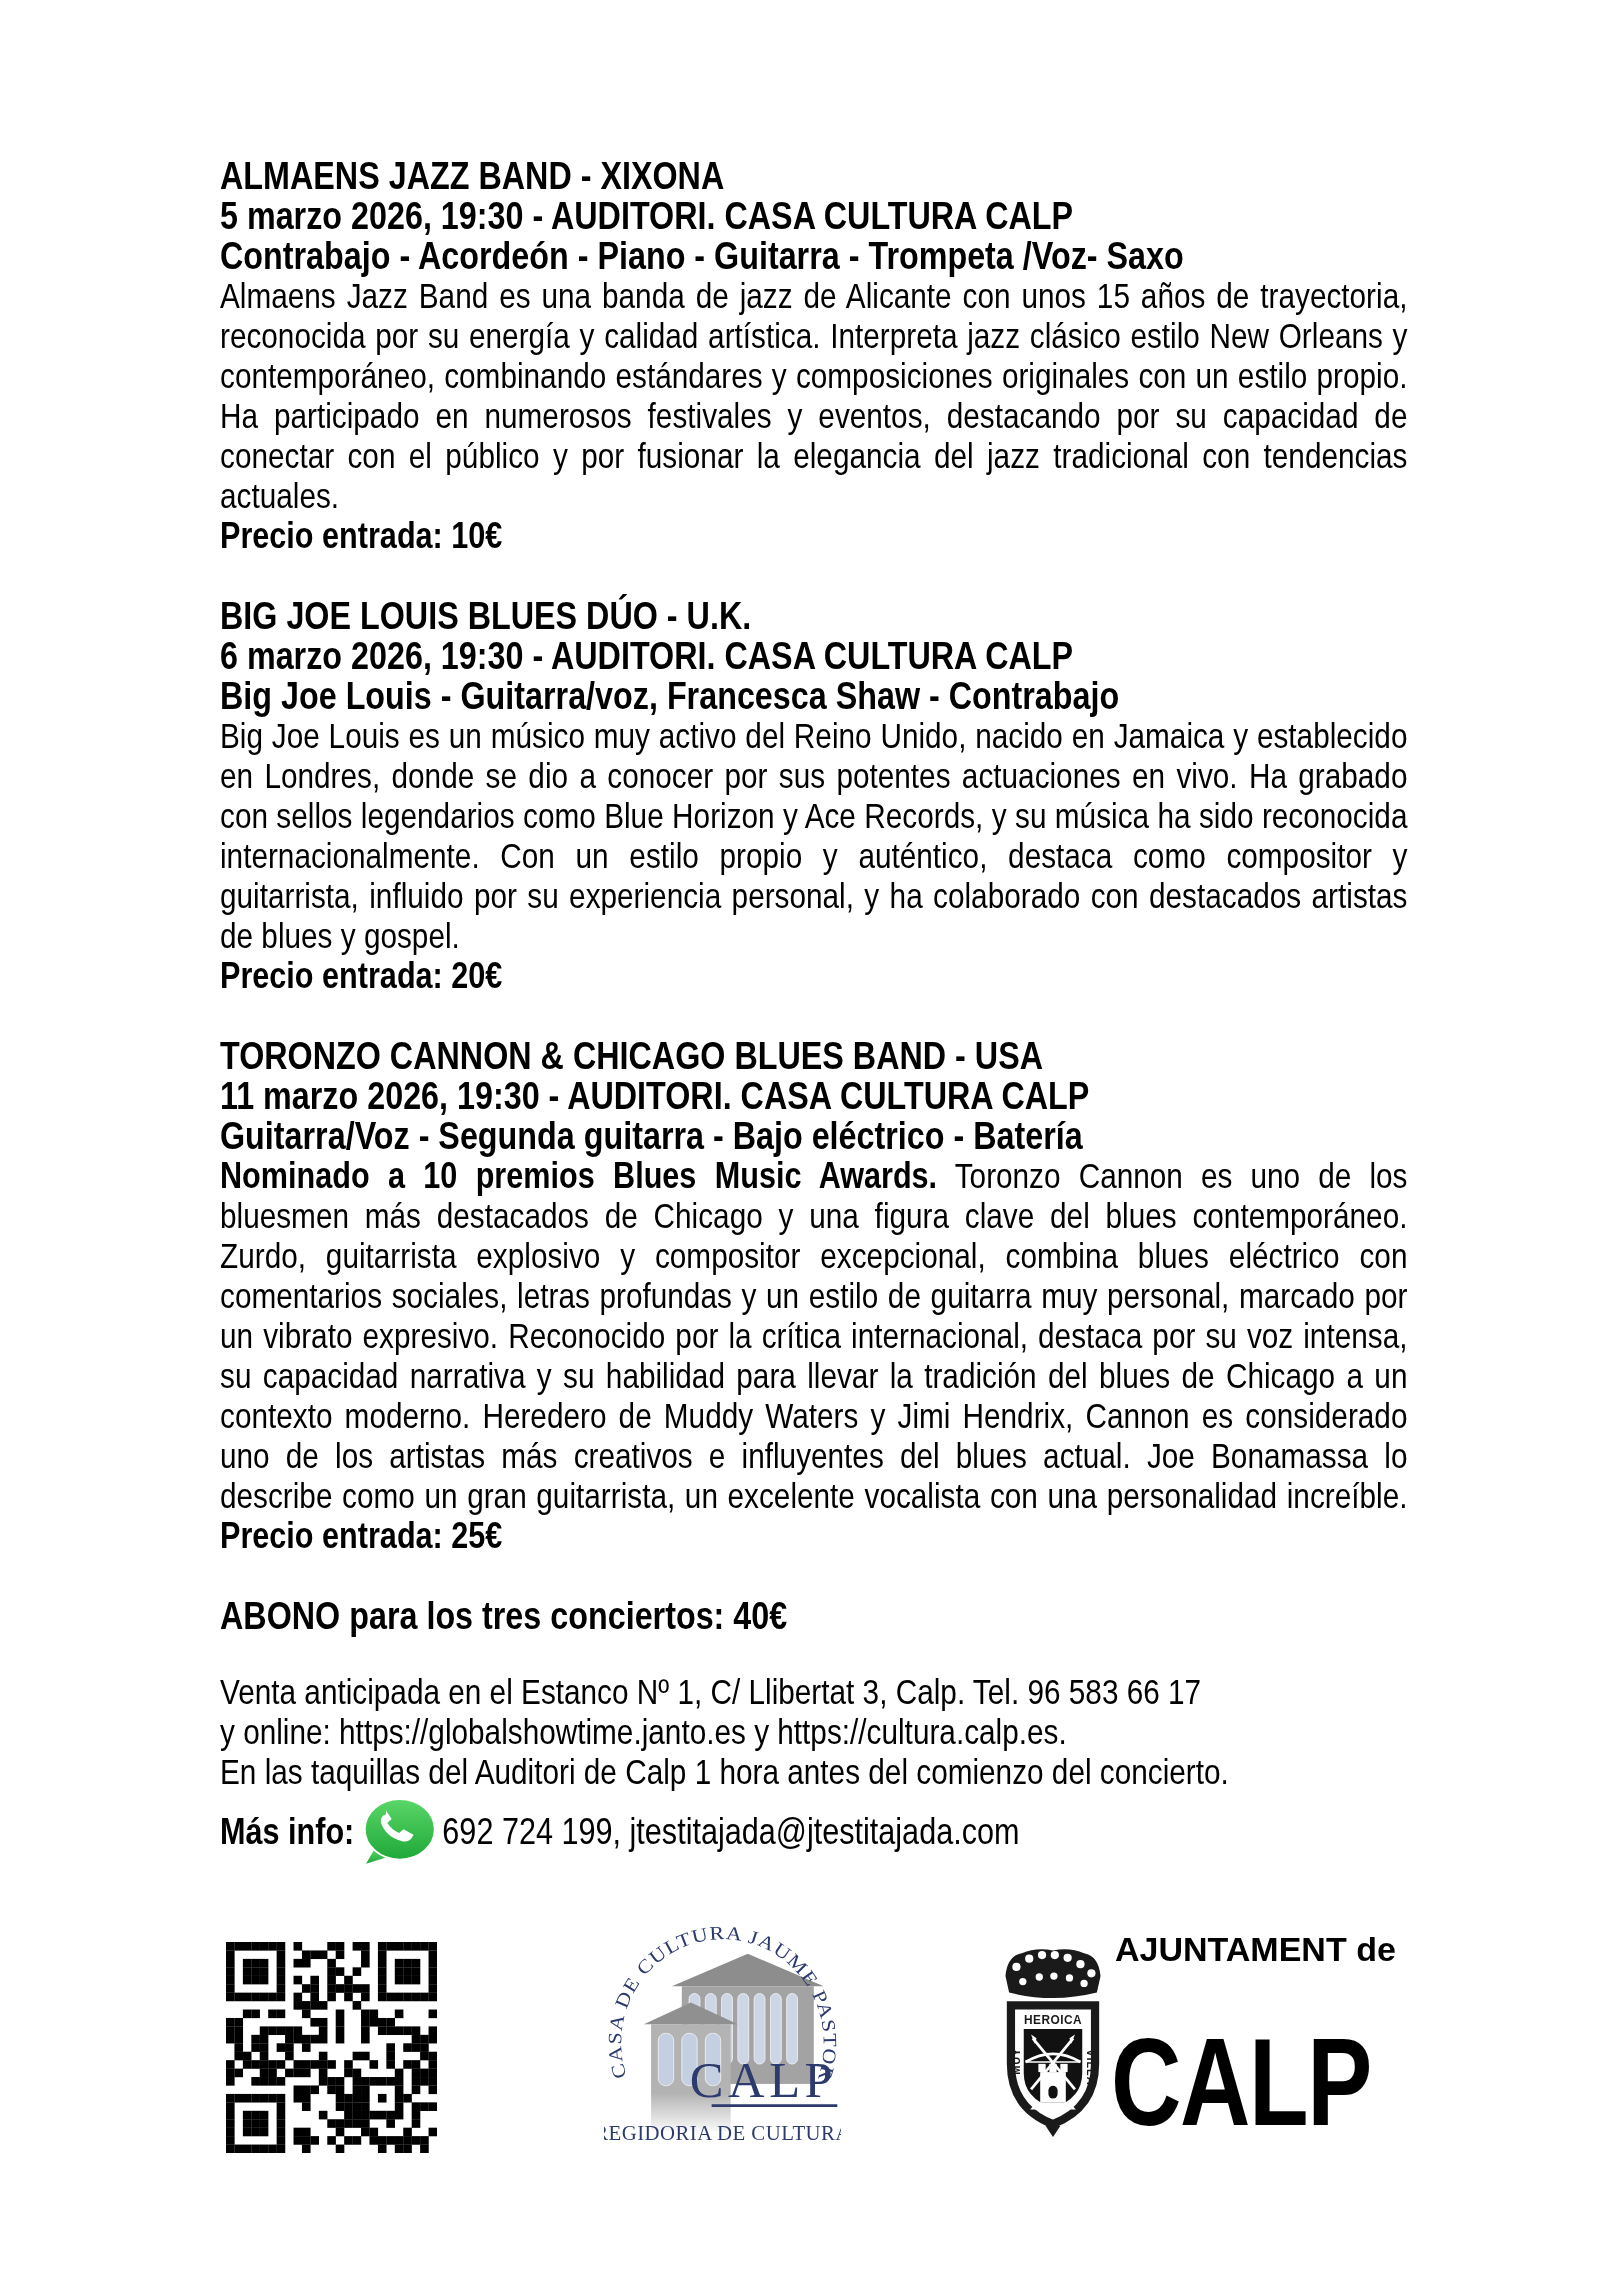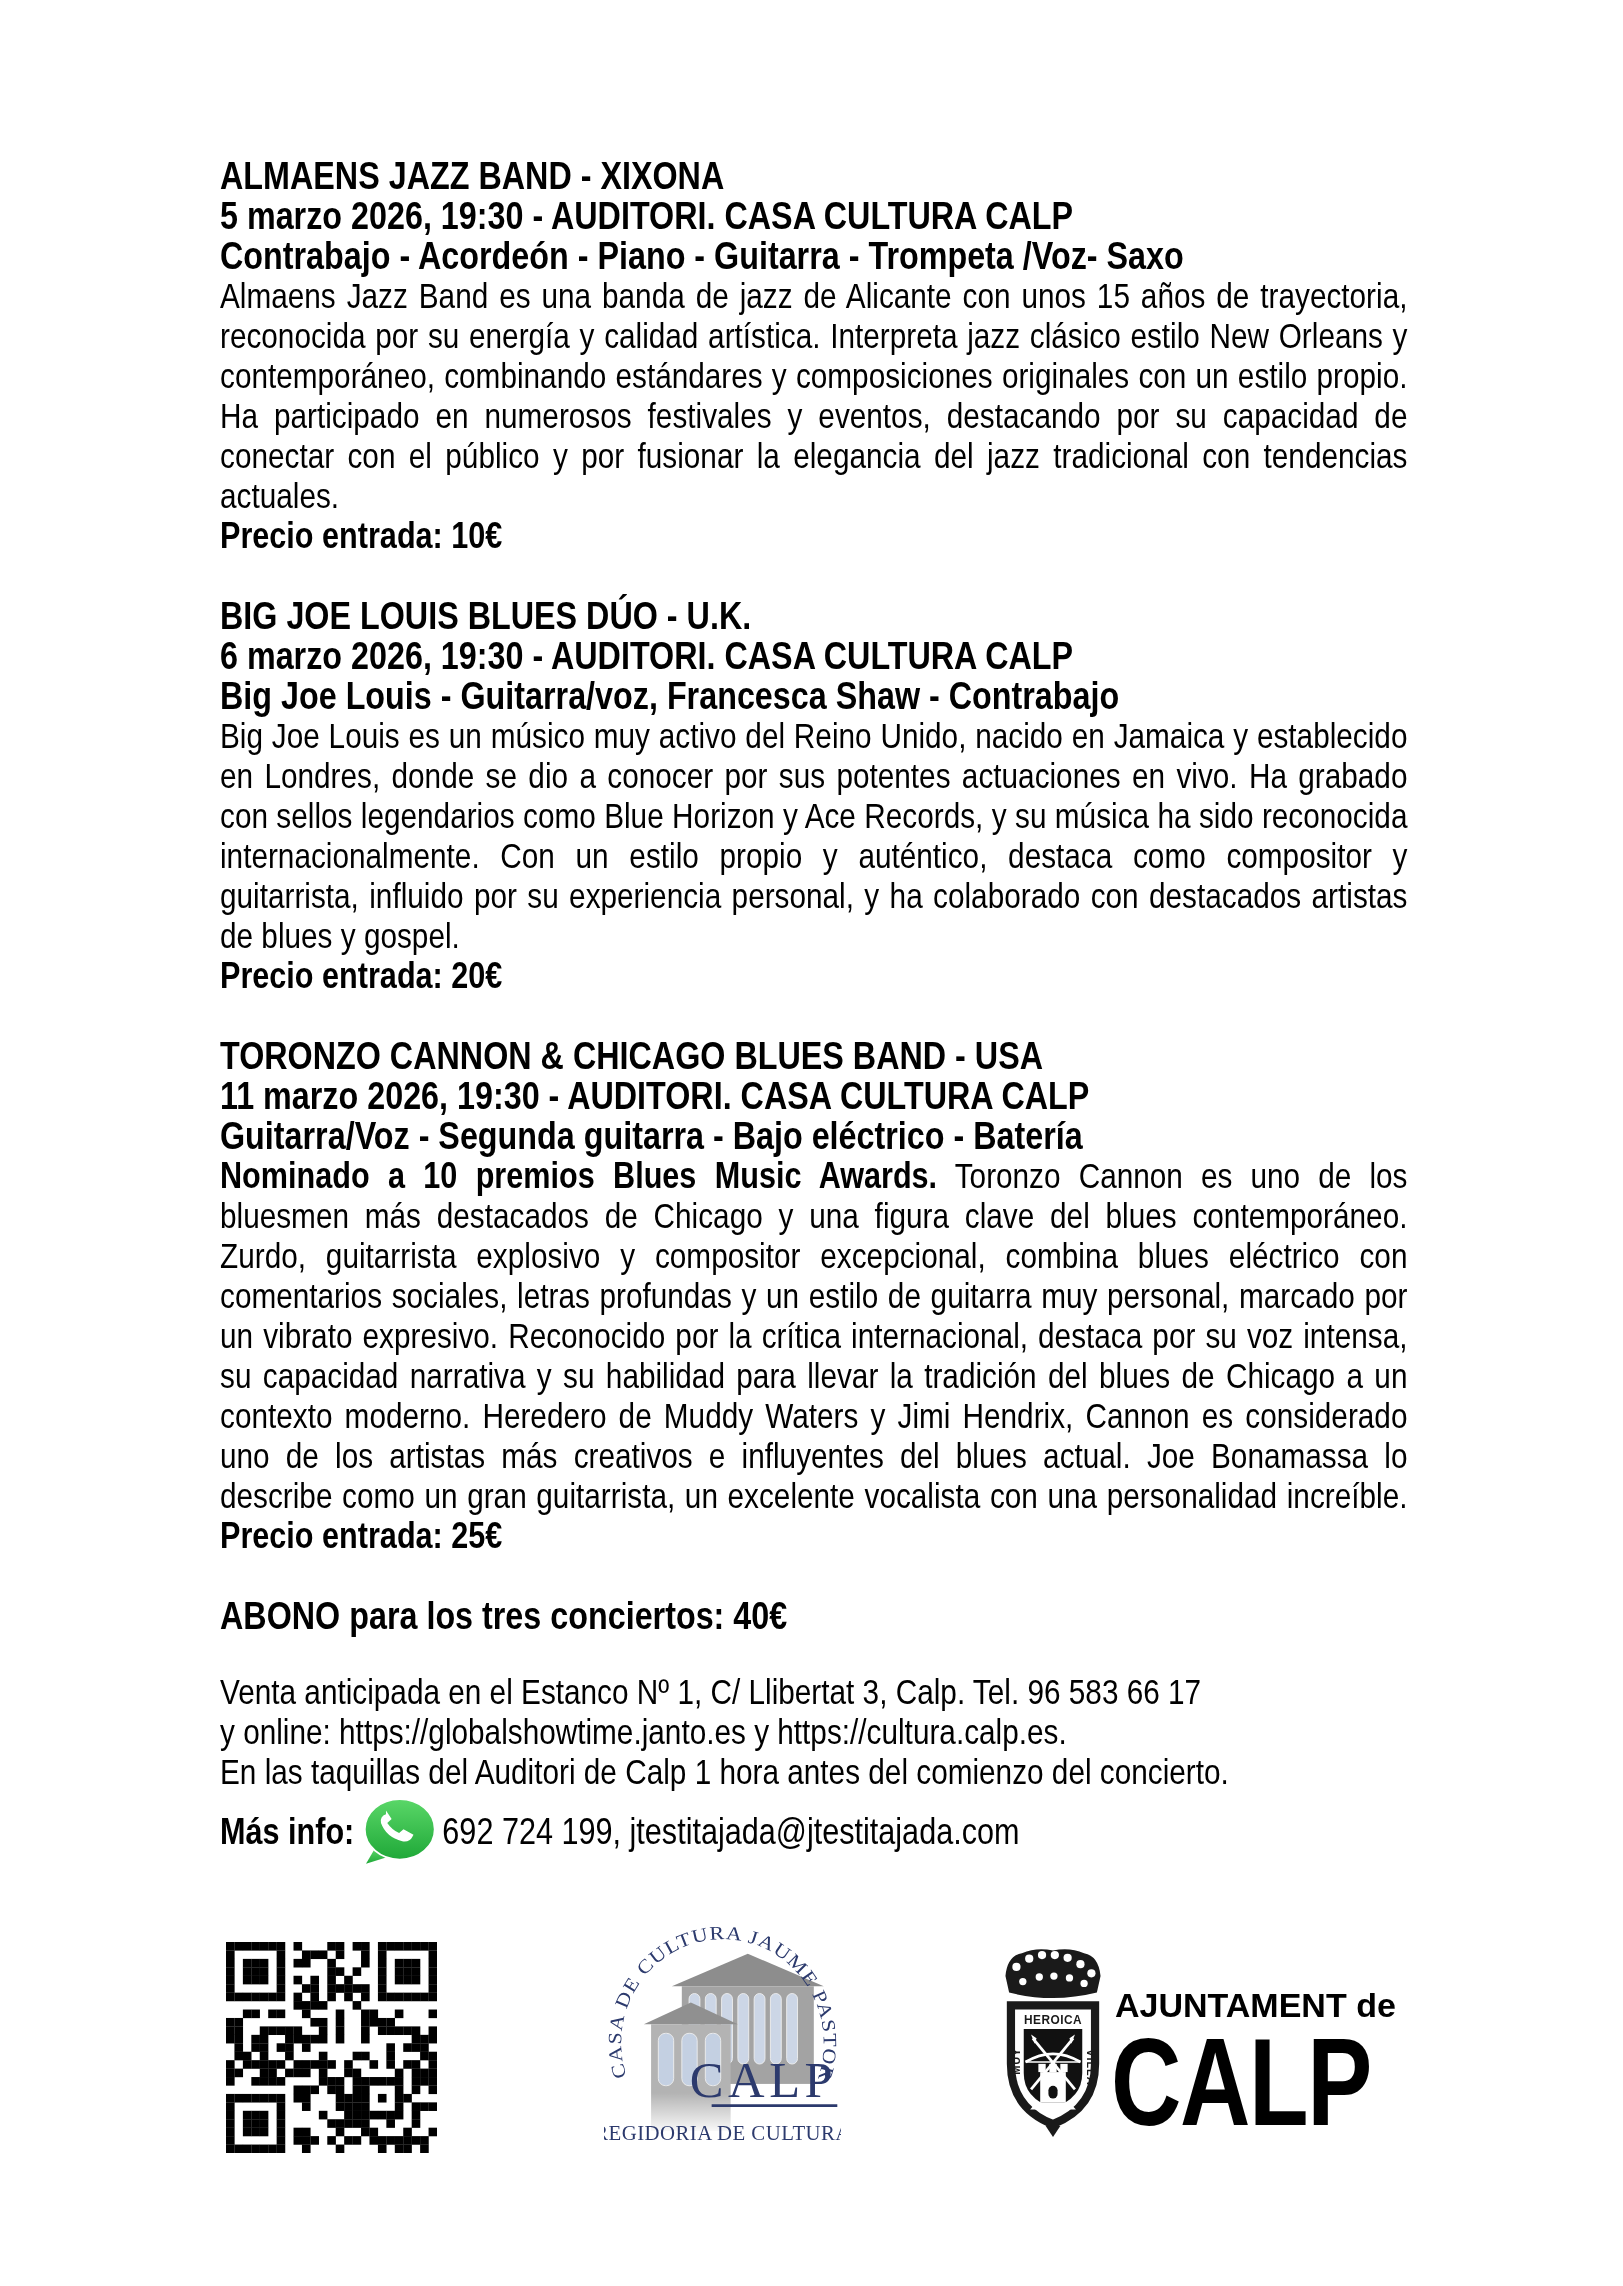--- a/index.html
+++ b/index.html
@@ -20,21 +20,21 @@
   .price{font-weight:700;font-size:36px;line-height:40px;}
   .abono{font-weight:700;font-size:38px;line-height:40px;margin:0 0 36px 0;}
   .sales div{font-size:35px;line-height:40px;white-space:nowrap;}
   .contact{display:flex;align-items:center;gap:11.8px;margin-top:5.4px;font-size:36px;line-height:40px;}
   .contact .lbl{font-weight:700;}
   .wa{width:80px;height:69px;transform:scaleX(1.1765);flex:0 0 auto;}
   
   .qr{position:absolute;left:226px;top:1942px;width:211px;height:211px;}
   .casa{position:absolute;left:604px;top:1923px;width:237px;height:226px;}
   .aj-shield{position:absolute;left:998px;top:1945px;width:110px;height:192px;}
-  .aj-line1{position:absolute;left:1115px;top:1987px;font-weight:700;font-size:34px;line-height:36px;letter-spacing:0;white-space:nowrap;}
+  .aj-line1{position:absolute;left:1115px;top:1931px;font-weight:700;font-size:34px;line-height:36px;letter-spacing:0;white-space:nowrap;}
   .aj-big{position:absolute;left:1111px;top:2019px;font-weight:700;font-size:125px;line-height:1;letter-spacing:-1.8px;transform:scaleX(0.78);transform-origin:0 0;white-space:nowrap;}
 </style>
 </head>
 <body>
 
 <div class="col">
 
   <section>
     <div class="etitle">ALMAENS JAZZ BAND - XIXONA</div>
     <div class="edate">5 marzo 2026, 19:30 - AUDITORI. CASA CULTURA CALP</div>

